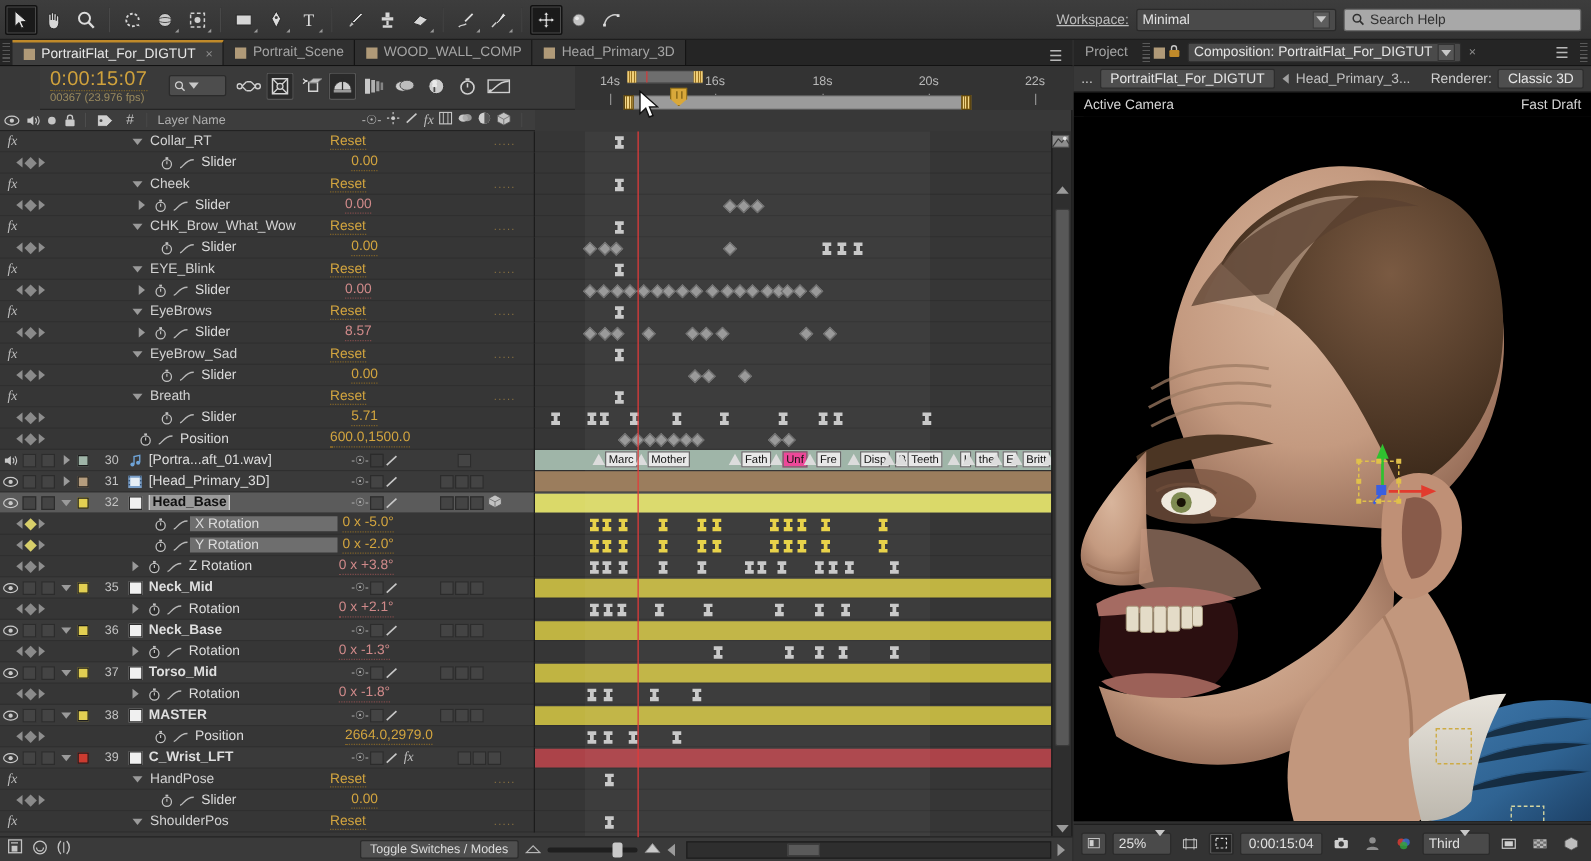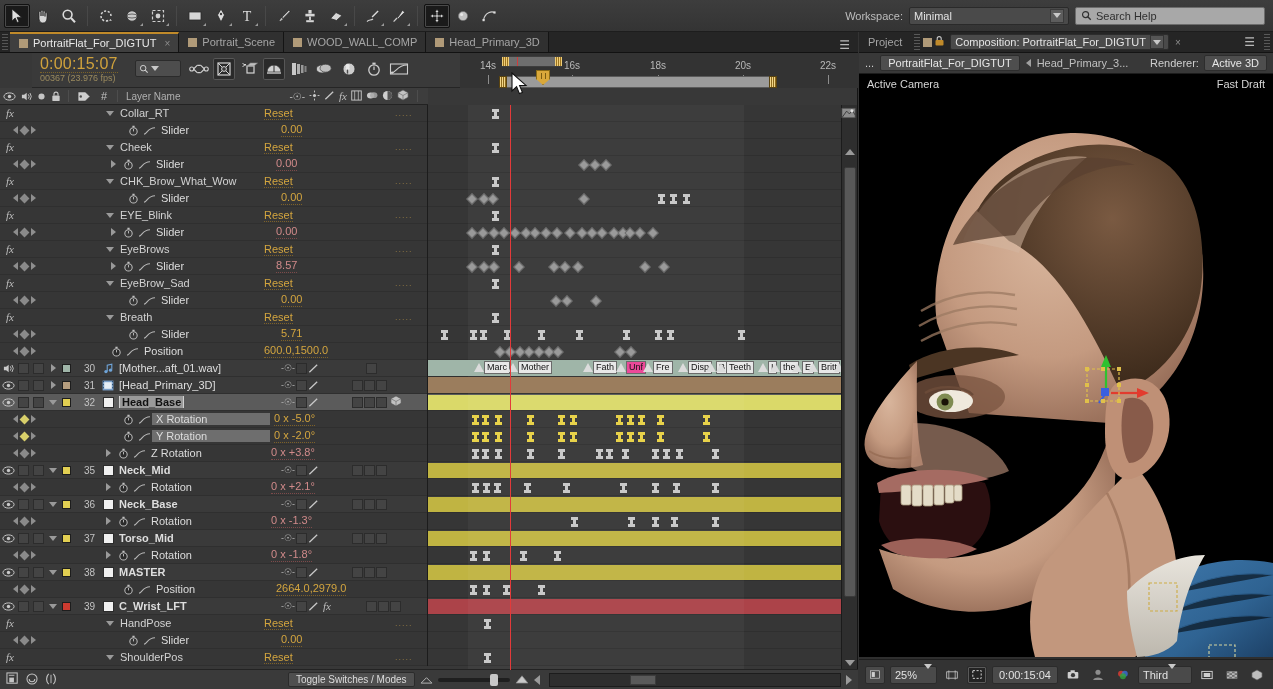--- a/index.html
+++ b/index.html
@@ -18,21 +18,21 @@
     display:flex;align-items:center;padding-left:4px;}
   .tb-grp{display:flex;align-items:center;}
   .tb-sep{width:1px;height:20px;background:#202020;border-right:1px solid #484848;margin:0 5px;}
   .tbtn{width:26px;height:24px;display:flex;align-items:center;justify-content:center;
     border-radius:2px;cursor:pointer;position:relative;}
   .tbtn svg{display:block;}
   .tbtn.on{background:#1a1a1a;border:1px solid #111;box-shadow:inset 0 0 0 1px #4a4a4a;}
   .tbtn .corner{position:absolute;right:2px;bottom:2px;width:0;height:0;
     border-left:3px solid transparent;border-bottom:3px solid #9a9a9a;}
   #ws-area{margin-left:auto;display:flex;align-items:center;gap:6px;padding-right:8px;}
-  #ws-label{color:#bdbdbd;font-size:11px;}
+  #ws-label{color:#bdbdbd;font-size:11px;text-decoration:underline;}
   #ws-select{width:160px;height:18px;background:#4a4a4a;border:1px solid #2a2a2a;
     border-radius:2px;display:flex;align-items:center;padding:0 4px;color:#e2e2e2;font-size:11px;cursor:pointer;}
   #ws-select .arrow{margin-left:auto;width:14px;height:14px;background:#5d5d5d;border:1px solid #3a3a3a;
     display:flex;align-items:center;justify-content:center;}
   #search-help{width:190px;height:18px;background:#a8a8a8;border:1px solid #6c6c6c;border-radius:2px;
     display:flex;align-items:center;gap:4px;padding:0 5px;color:#303030;font-size:11px;cursor:text;}
 
   
   #tabbar{position:absolute;left:0;top:32px;width:858px;height:21px;background:#252525;
     border-bottom:1px solid #121212;display:flex;align-items:flex-end;}
@@ -900,21 +900,21 @@
               <span class="colorchip" style="background:#9fb5a8"></span>
             </span>
             <span class="c-num">30</span>
             <span class="cell" style="width:18px">
               <svg width="11" height="11" viewBox="0 0 12 12">
                 <path d="M4.6 9.2V2.4l5-1v6" fill="none" stroke="#6fa4d8" stroke-width="1.2"></path>
                 <circle cx="3.2" cy="9.4" r="1.8" fill="#6fa4d8"></circle>
                 <circle cx="8.2" cy="7.8" r="1.8" fill="#6fa4d8"></circle>
               </svg>
             </span>
-            <span class="c-name">[Mother...aft_01.wav]</span>
+            <span class="c-name">[Portra...aft_01.wav]</span>
             <span class="sw-grp" style="left:280px;">
               <span style="color:#b5b5b5;font-size:9px;width:16px;display:inline-block;text-align:center;">-☉-</span>
               <span class="swbox" style="background:#3b3b3b;border-color:#2b2b2b;"></span>
               <span class="swbox" style="background:transparent;border:none;"><svg width="11" height="11" viewBox="0 0 12 12">
                   <line x1="1.5" y1="10" x2="10" y2="2" stroke="#c9c9c9" stroke-width="1.4"></line>
                 </svg></span>
             </span>
             <span class="sw-grp" style="left:366px;">
               <span class="swbox"></span>
             </span>
@@ -1737,21 +1737,21 @@
       <div class="grip"></div>
     </div>
 
     <div id="rp-nav">
       <span>...</span>
       <span class="crumb">PortraitFlat_For_DIGTUT</span>
       <span class="tri-r" style="border-left-color:#a0a0a0;transform:rotate(180deg)"></span>
       <span class="crumb2">Head_Primary_3...</span>
       <span class="rend">
         <span>Renderer:</span>
-        <span class="rendbtn">Active 3D</span>
+        <span class="rendbtn">Classic 3D</span>
       </span>
     </div>
 
     <div id="view-lbls">
       <span>Active Camera</span>
       <span>Fast Draft</span>
     </div>
 
     <div id="stage">
       <div class="edge"></div>

